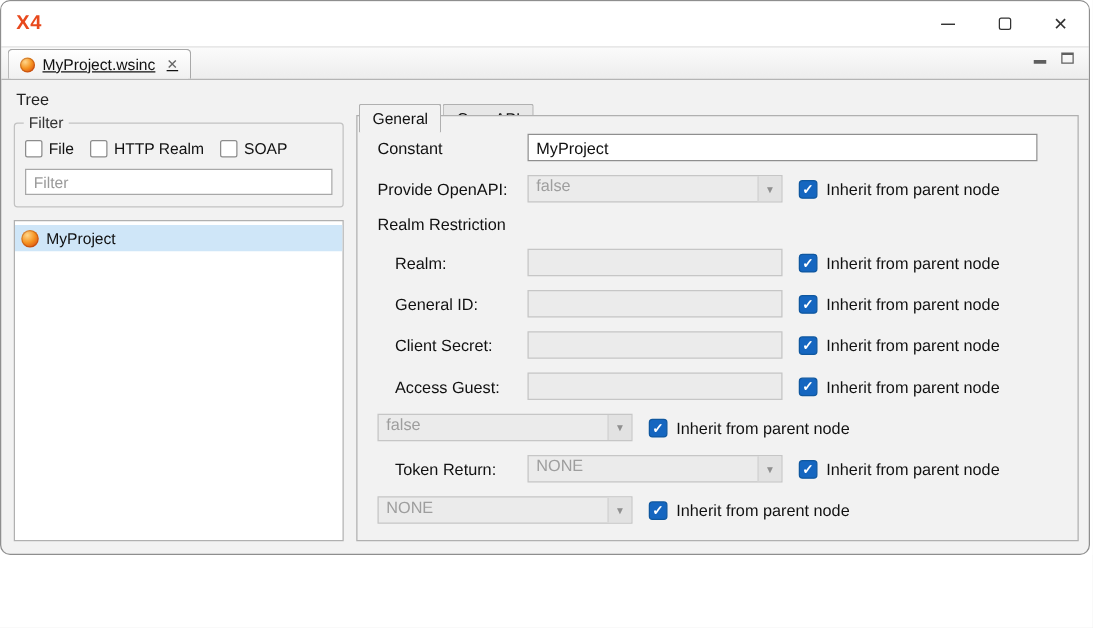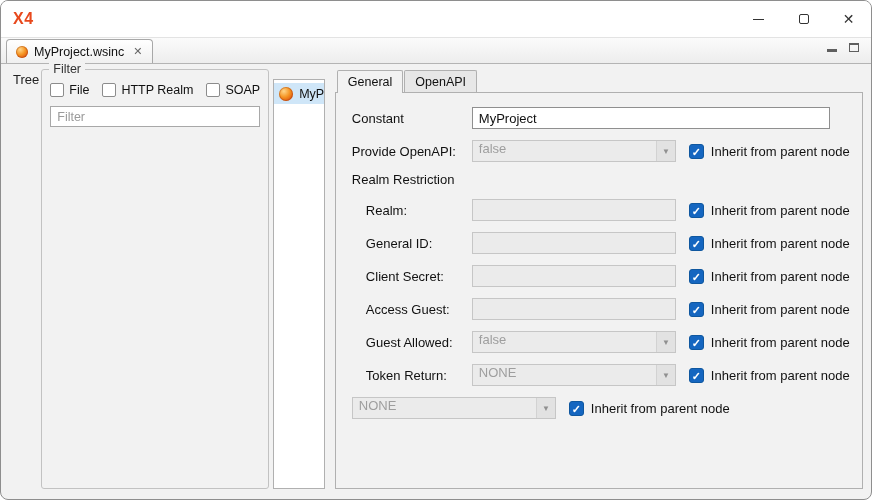--- a/index.html
+++ b/index.html
@@ -1,46 +1,46 @@
 <!DOCTYPE html>
 <html><head>
 <meta charset="utf-8">
 <style>
   * { margin:0; padding:0; box-sizing:border-box; }
   html,body { background:#ffffff; }
   body { font-family:"Liberation Sans", sans-serif; }
 
-  .window { width:872px; height:500px; border:1px solid #8e8e8e; border-radius:8px;
+  .window { width:872px; height:444px; border:1px solid #8e8e8e; border-radius:8px;
             background:#f2f2f2; overflow:hidden; display:flex; flex-direction:column; }
 
   
   .titlebar { flex:0 0 36px; background:#ffffff; display:flex; align-items:center; }
   .logo { margin-left:12px; font-weight:700; font-size:16px; color:#e8491d; letter-spacing:.5px; }
   .win-controls { margin-left:auto; display:flex; height:100%; }
   .win-btn { width:45px; height:100%; display:flex; align-items:center; justify-content:center; cursor:default; }
   .ic-min { width:11px; height:1px; background:#333; border-bottom:1px solid #333; }
   .ic-max { width:10px; height:10px; border:1px solid #333; border-radius:2px; }
   .ic-close { font-size:14px; color:#333; line-height:1; }
 
   
   .tabbar { flex:0 0 27px; background:linear-gradient(#fbfbfb,#ededed); border-top:1px solid #e3e3e3;
             border-bottom:1px solid #b4b4b4; display:flex; align-items:flex-end; }
   .etab { display:flex; align-items:center; gap:6px; margin-left:5px; height:24px; padding:0 9px;
           background:linear-gradient(#ffffff,#f0f0f0); border:1px solid #a8a8a8; border-bottom:none;
-          border-radius:4px 4px 0 0; font-size:12.5px; color:#111; }
+          border-radius:4px 4px 0 0; font-size:12.5px; color:#111;text-decoration:underline; }
   .etab-close { color:#666; font-size:11px; margin-left:3px; }
   .view-btns { margin-left:auto; display:flex; gap:12px; margin-right:12px; margin-bottom:7px; align-items:center; }
   .ic-vmin { display:inline-block; width:10px; height:3px; background:#5f5f5f; }
   .ic-vmax { display:inline-block; width:10px; height:9px; border:1px solid #5f5f5f; border-top:2px solid #5f5f5f; }
 
   
   .main { flex:1; display:flex; gap:8px; padding:5px 8px 10px; min-height:0; }
 
   
-  .left { flex:0 0 268px; display:flex; flex-direction:row; min-height:0; }
+  .left { flex:0 0 268px; display:flex; flex-direction:column; min-height:0; }
   .left-heading { font-size:13px; color:#222; margin:3px 0 11px 4px; }
   .fgroup { position:relative; border:1px solid #c2c2c2; border-radius:3px; margin:0 2px; padding:13px 8px 9px; }
   .fgroup-title { position:absolute; top:-8px; left:7px; background:#f2f2f2; padding:0 4px; font-size:12.5px; color:#333; }
   .fopts { display:flex; gap:13px; margin-bottom:9px; align-items:center; }
   .fopt { display:flex; align-items:center; gap:5px; font-size:12.5px; color:#111; }
   .cb-empty { width:14px; height:14px; background:#fff; border:1px solid #8c8c8c; border-radius:2px; flex:0 0 14px; }
   .filter-input { width:100%; height:21px; border:1px solid #a8a8a8; padding:0 6px; font-size:12.5px;
                   font-family:"Liberation Sans", sans-serif; color:#222; background:#fff; }
   .filter-input::placeholder { color:#9a9a9a; }
   .treebox { flex:1; margin:10px 2px 0; border:1px solid #b0b0b0; background:#fff; overflow:auto; padding-top:3px; min-height:0; }
@@ -49,21 +49,21 @@
   .ball { width:14px; height:14px; border-radius:50%; flex:0 0 14px;
           background:radial-gradient(circle at 35% 30%, #ffd68a, #f59422 45%, #d8440f 90%);
           box-shadow:inset 0 0 0 1px rgba(150,50,0,.35); }
   .ball.small { width:12px; height:12px; flex:0 0 12px; }
 
   
   .right { flex:1; display:flex; flex-direction:column; min-width:0; min-height:0; }
   .rtabs { display:flex; margin-left:2px; }
   .rtab { height:22px; display:flex; align-items:center; padding:0 10px; font-size:12.5px; color:#111;
           border:1px solid #b0b0b0; border-bottom:none; background:#e7e7e7; border-radius:2px 2px 0 0;
-          position:relative; top:1px; margin-right:1px; z-index:1; }
+          position:relative; top:14px; margin-right:1px; z-index:1; }
   .rtab.active { background:#f2f2f2; height:23px; z-index:3; }
   .rcontent { flex:1; border:1px solid #b0b0b0; background:#f2f2f2; padding:13px 32px 0 16px;
               position:relative; z-index:2; min-height:0; }
 
   .frow { display:flex; align-items:center; height:24px; margin-bottom:9px; }
   .flabel { flex:0 0 120px; font-size:13px; color:#111; white-space:nowrap; overflow:hidden; }
   .flabel.indent { padding-left:14px; }
   .section-label { font-size:13px; color:#111; margin:1px 0 11px 0; }
   .tinput { height:22px; border:1px solid #8f8f8f; background:#fff; padding:0 6px;
             font:13px "Liberation Sans", sans-serif; color:#111; }
@@ -200,21 +200,20 @@
         <div class="frow">
           <span class="flabel indent">Access Guest:</span>
           <input class="tinput short" disabled="" value="" style="">
           <label class="inh">
             <span class="cb-checked">✓</span>
             <span>Inherit from parent node</span>
           </label>
         </div>
 
         <div class="frow">
-          <span class="flabel indent">Guest Allowed:</span>
           <div class="dd">
             <span class="dd-val">false</span>
             <span class="dd-arrow">▼</span>
           </div>
           <label class="inh">
             <span class="cb-checked">✓</span>
             <span>Inherit from parent node</span>
           </label>
         </div>
 

